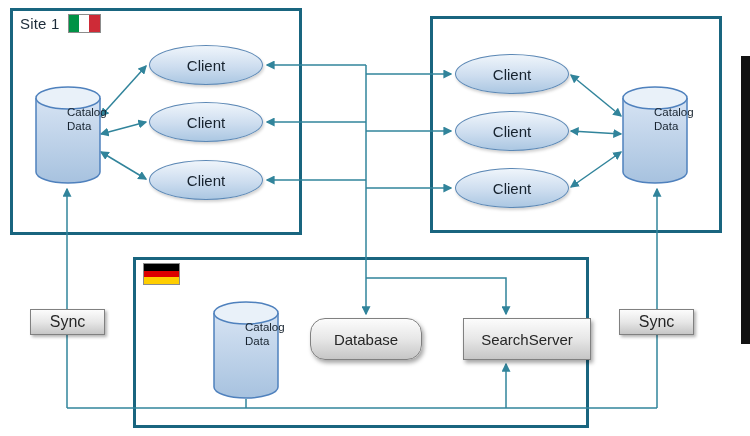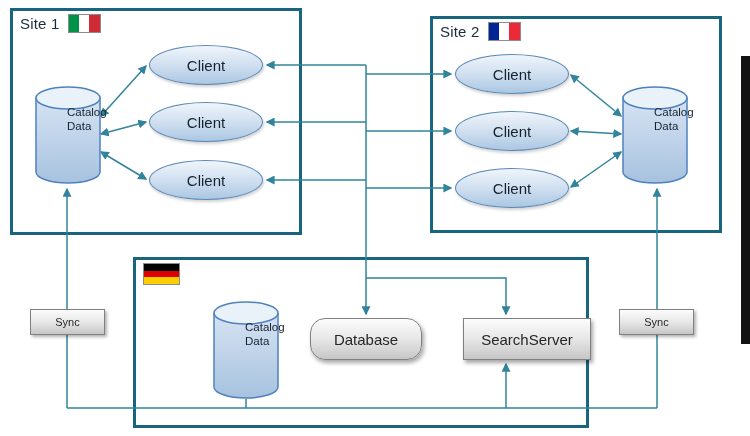--- a/index.html
+++ b/index.html
@@ -18,21 +18,21 @@
   svg.connections { position:absolute; left:0; top:0; z-index:1; pointer-events:none; }
 
   .node { position:absolute; z-index:2; display:flex; align-items:center; justify-content:center; text-align:center; }
   .ellipse-node { border-radius:50%; border:1.5px solid #5c88b5;
                   background:linear-gradient(180deg,#eff5fb 0%,#cdddef 55%,#abc7e2 100%);
                   font-size:15px; color:#16222e;
                   box-shadow:1px 2px 3px rgba(0,0,0,0.18); }
   .rect-node { background:linear-gradient(180deg,#fcfcfc 0%,#e7e7e7 50%,#c6c6c6 100%);
                border:1px solid #808080; box-shadow:2px 3px 4px rgba(0,0,0,0.35);
                font-size:15px; color:#262626; }
-  .sync-node { font-size:11px; box-shadow:2px 2px 3px rgba(0,0,0,0.3); }
+  .sync-node { font-size:16px; box-shadow:2px 2px 3px rgba(0,0,0,0.3); }
 
   .cylinder { position:absolute; z-index:2; }
   .cylinder svg { position:absolute; left:0; top:0; }
   .cyl-label { position:absolute; left:0; right:0; top:20px; text-align:left;
                font-size:11.5px; line-height:1.25; color:#16222e; z-index:2;margin-left:32px; }
 
   .right-strip { position:absolute; z-index:4; background:#121212; }
 </style>
 </head>
 <body>
@@ -86,28 +86,20 @@
       <line x1="657" y1="334" x2="657" y2="408"></line>
     </g>
   </svg>
 
   <div class="group-label" style="left:20px; top:14px;">
     <span>Site 1</span>
     <span class="flag">
         <i style="background: rgb(0, 146, 70);"></i>
         <i style="background: rgb(255, 255, 255);"></i>
         <i style="background: rgb(206, 43, 55);"></i>
-      </span>
-  </div>
-  <div class="group-label" style="left:440px; top:22px;">
-    <span>Site 2</span>
-    <span class="flag">
-        <i style="background: rgb(0, 35, 149);"></i>
-        <i style="background: rgb(255, 255, 255);"></i>
-        <i style="background: rgb(237, 41, 57);"></i>
       </span>
   </div>
   <div class="group-label" style="left:143px; top:263px;">
     <span class="flag horizontal">
         <i style="background: rgb(0, 0, 0);"></i>
         <i style="background: rgb(221, 0, 0);"></i>
         <i style="background: rgb(255, 206, 0);"></i>
       </span>
   </div>
 

